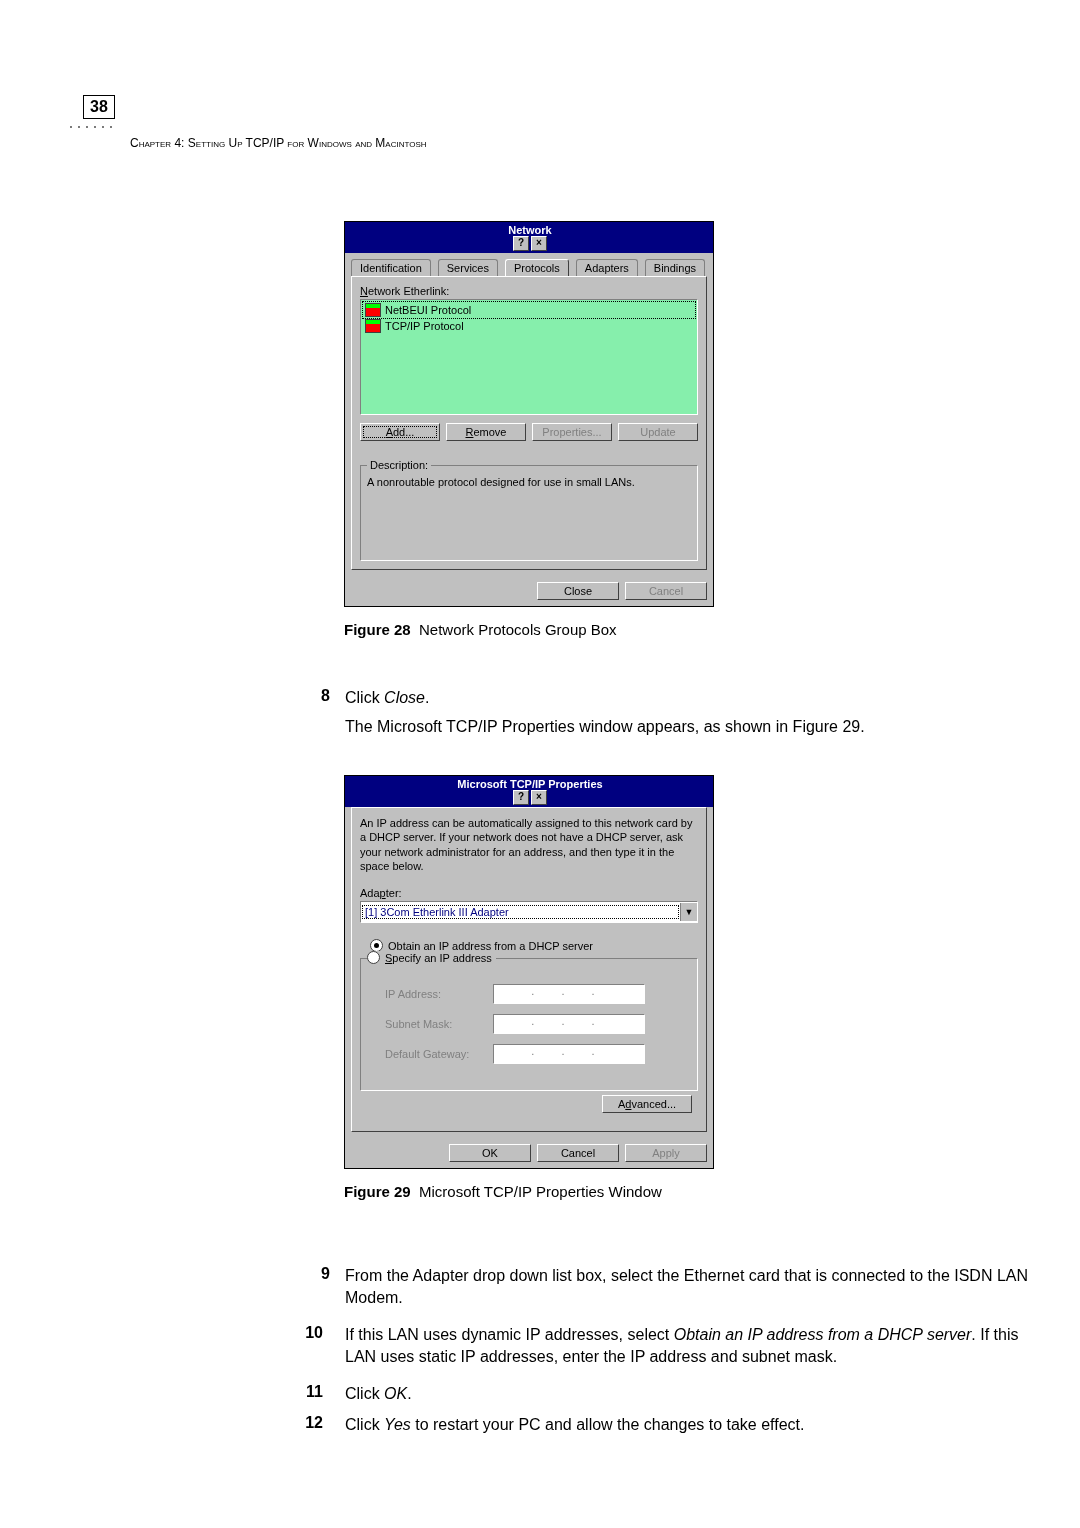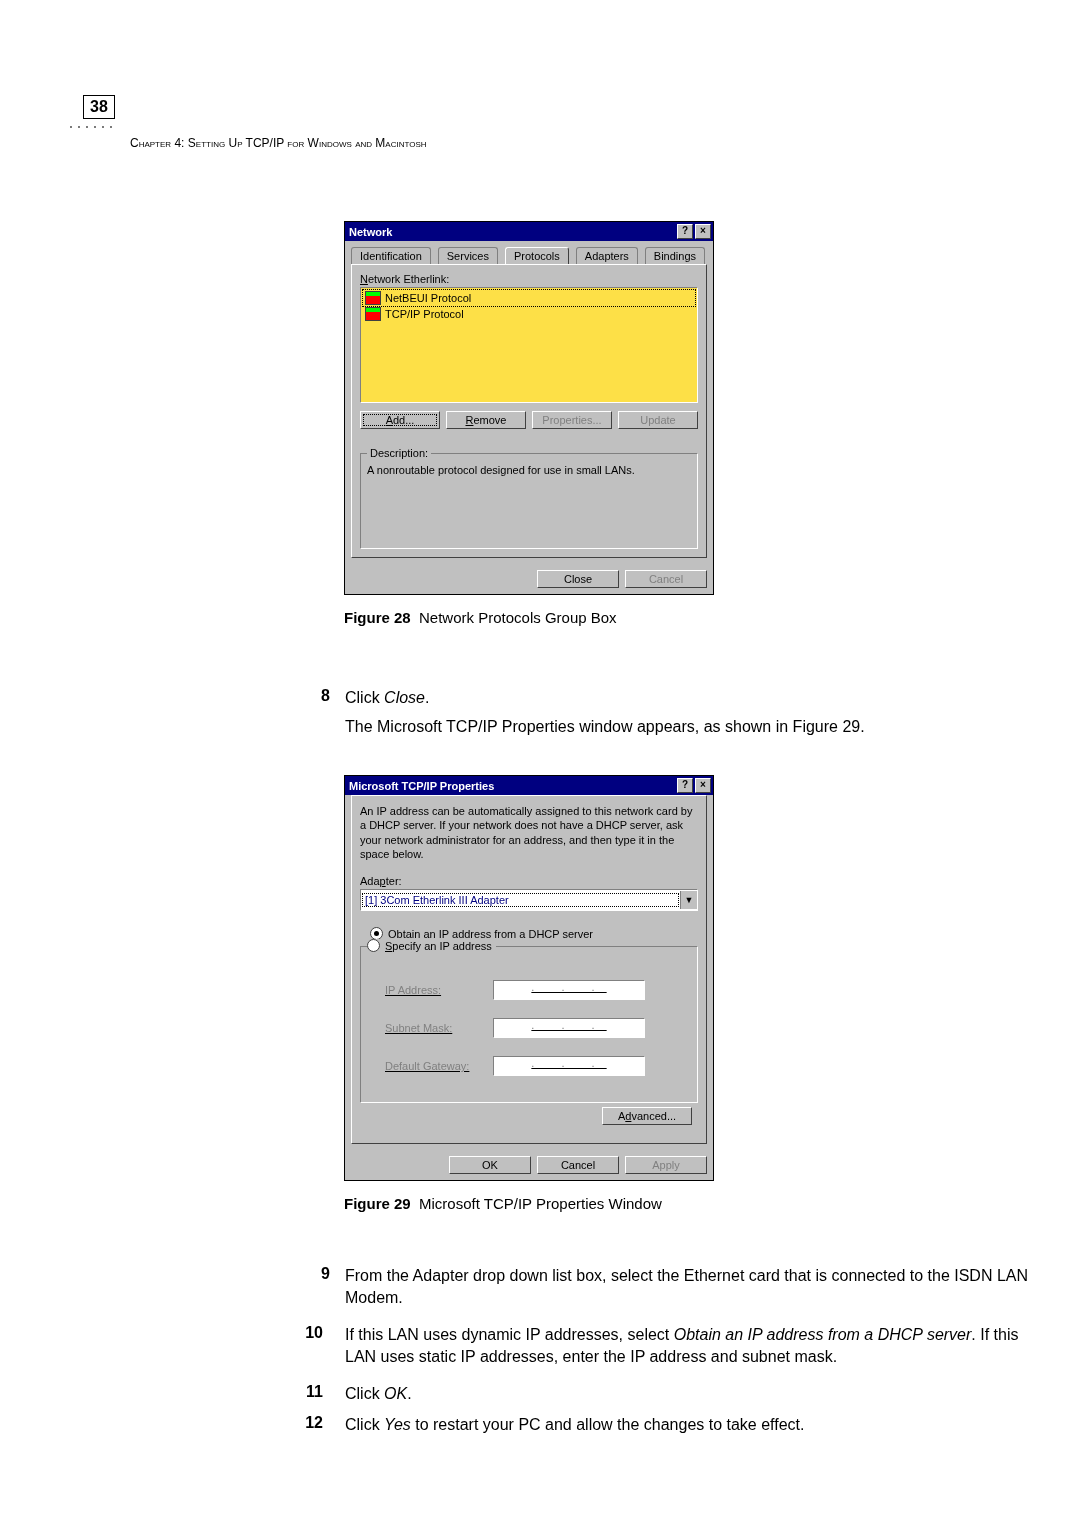--- a/index.html
+++ b/index.html
@@ -58,20 +58,21 @@
   }
   .titlebar {
     background: #000080;
     color: #fff;
     display: flex;
     align-items: center;
     justify-content: space-between;
     padding: 2px 2px 2px 4px;
     font-weight: bold;
     font-size: 11px;
+    flex-direction: column;
   }
   .title-btns { display: flex; gap: 2px; }
   .title-btn {
     background: #c0c0c0;
     border: 1px solid #fff;
     border-right-color: #404040;
     border-bottom-color: #404040;
     width: 14px;
     height: 13px;
     font-size: 10px;
@@ -104,21 +105,21 @@
   .tab-panel {
     margin: 0 6px 6px 6px;
     border: 1px solid #fff;
     border-right-color: #404040;
     border-bottom-color: #404040;
     padding: 8px;
     background: #c0c0c0;
   }
   .label-small { font-size: 11px; margin-bottom: 2px; display: block; }
   .listbox {
-    background: #fde047;
+    background: #86efac;
     border: 1px solid #808080;
     border-right-color: #fff;
     border-bottom-color: #fff;
     height: 110px;
     padding: 2px;
     font-size: 11px;
   }
   .listbox .item {
     display: flex;
     align-items: center;
@@ -191,21 +192,21 @@
     width: 16px;
     background: #c0c0c0;
     border-left: 1px solid #808080;
     text-align: center;
     font-size: 9px;
     line-height: 18px;
   }
   .radio-opt { display: flex; align-items: center; gap: 5px; font-size: 11px; margin: 6px 0 6px 10px; }
   .radio { width: 11px; height: 11px; border-radius: 50%; border: 1px solid #404040; background: #fff; display: inline-flex; align-items: center; justify-content: center; }
   .radio-dot { width: 5px; height: 5px; border-radius: 50%; background: #000; }
-  .ip-field-row { display: flex; align-items: center; gap: 8px; margin: 18px 0 6px 18px; text-decoration: underline; }
+  .ip-field-row { display: flex; align-items: center; gap: 8px; margin: 10px 0 6px 18px; }
   .ip-field-row .fl { width: 100px; color: #808080; font-size: 11px; }
   .ip-input {
     background: #fff;
     border: 1px solid #808080;
     border-right-color: #fff;
     border-bottom-color: #fff;
     width: 150px;
     height: 18px;
     color: #808080;
     font-size: 11px;

